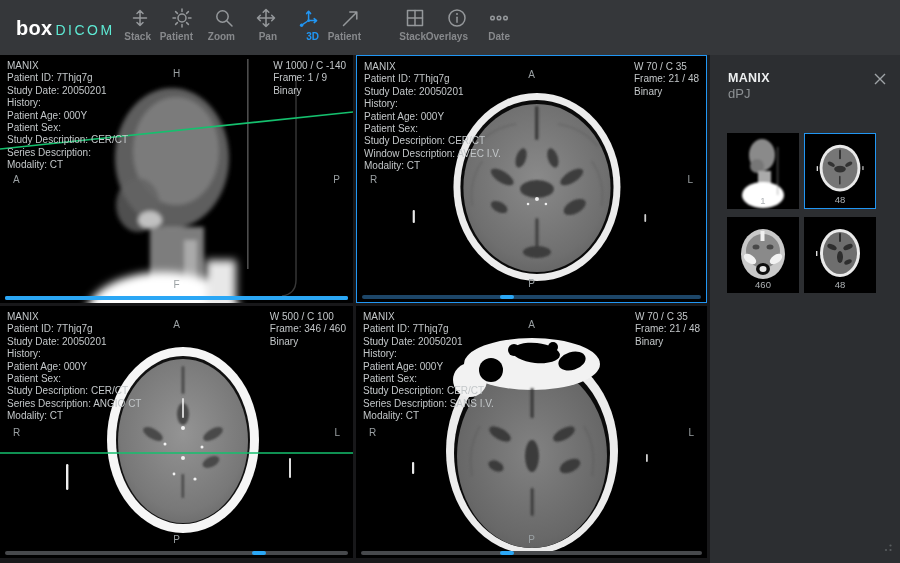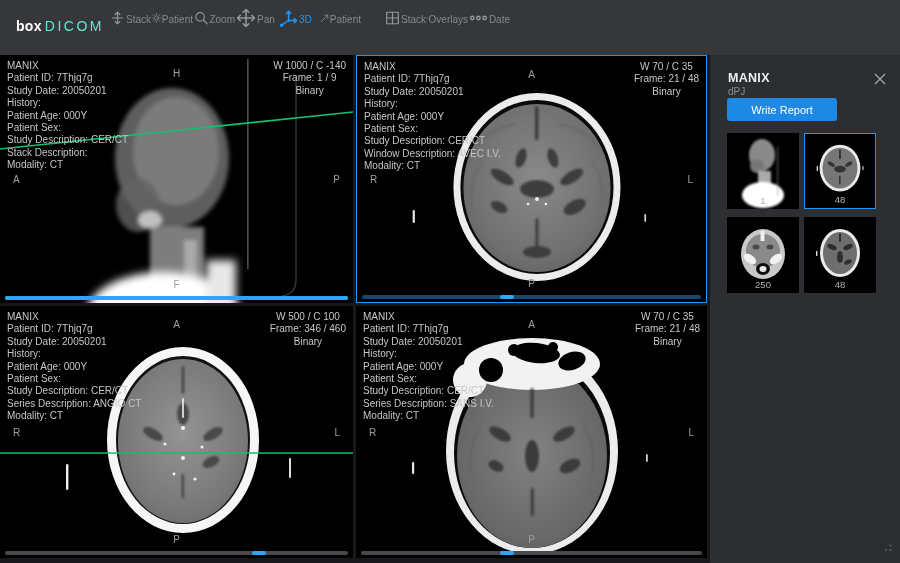--- a/index.html
+++ b/index.html
@@ -3,59 +3,59 @@
 <meta charset="utf-8">
 <style>
   :root { --accent:#2196f3; --green:#15c06e; --btn:#1e88e5; }
   * { margin:0; padding:0; box-sizing:border-box; }
   html,body { width:900px; height:563px; overflow:hidden; }
   body { background:#18181a; font-family:"Liberation Sans",sans-serif; position:relative; }
 
   
   .header { position:absolute; left:0; top:0; width:900px; height:55px; background:#35373a; }
   .logo { position:absolute; left:16px; top:17px; white-space:nowrap; }
-  .logo .brand { color:#fff; font-weight:bold; font-size:14px; letter-spacing:.3px; }
+  .logo .brand { color:#fff; font-weight:bold; font-size:20px; letter-spacing:.3px; }
   .logo .product { color:#5eead4; font-size:14px; letter-spacing:2.5px; margin-left:3px; }
   .tools { position:absolute; left:109px; top:7px; display:flex; align-items:flex-start; }
-  .tool { width:42px; display:flex; flex-direction:row; align-items:center; cursor:pointer; }
+  .tool { width:42px; display:flex; flex-direction:column; align-items:flex-end; cursor:pointer;font-weight:bold; }
   .tool svg { width:22px; height:22px; stroke:#95989b; fill:none; stroke-width:1.5; stroke-linecap:round; stroke-linejoin:round; }
   .tool svg .dot { fill:#95989b; stroke:none; }
   .tool .lbl { font-size:10px; color:#87898c; margin-top:2px; }
   .tool.active svg { stroke:var(--accent); }
   .tool.active svg .dot { fill:var(--accent); }
   .tool.active .lbl { color:var(--accent); }
   .tool-gap { width:23px; }
 
   
   .vp { position:absolute; background:#000; overflow:hidden; cursor:crosshair; }
   #vp0 { left:0;   top:55px;  width:353px; height:248px; }
   #vp1 { left:356px; top:55px; width:351px; height:248px; }
   #vp2 { left:0;   top:306px; width:353px; height:252px; }
   #vp3 { left:356px; top:306px; width:351px; height:252px; }
   .vp.active { border:1px solid var(--accent); }
   .vp svg.img { position:absolute; left:0; top:0; width:100%; height:100%; }
   .ovl { position:absolute; top:5px; font-size:10px; line-height:12.4px; color:#c3c7c9; z-index:3; }
   .ovl.left { left:7px; }
-  .ovl.right { right:7px; text-align:center; }
+  .ovl.right { right:7px; text-align:left; }
   .ovl div { white-space:nowrap; }
   .om { position:absolute; color:#9aa0a3; font-size:10px; z-index:3; }
   .om.t { top:13px; left:50%; transform:translateX(-50%); }
   .om.b { bottom:13px; left:50%; transform:translateX(-50%); }
   .om.l { left:13px; top:50%; transform:translateY(-50%); }
   .om.r { right:13px; top:50%; transform:translateY(-50%); }
   .scrollbar { position:absolute; left:5px; right:5px; bottom:3px; height:4px; background:#47494c; border-radius:2px; z-index:4; cursor:pointer; }
   .scrollbar .sthumb { position:absolute; top:0; height:100%; background:#2ba7f5; border-radius:2px; }
   #vp0 .scrollbar { background:#1b8ce8; }
   #vp1 .scrollbar { background:#1d4668; }
   .scoutline { stroke:var(--green); stroke-width:1.6; fill:none; }
 
   
   .panel { position:absolute; left:710px; top:55px; width:190px; height:508px; background:#2c2e31; }
   .panel-title { position:absolute; left:18px; top:16px; color:#edeff0; font-size:12.5px; font-weight:bold; letter-spacing:.3px; }
-  .panel-sub { position:absolute; left:18px; top:31px; color:#8d9194; font-size:10px; }
+  .panel-sub { position:absolute; left:18px; top:31px; color:#8d9194; font-size:13px; }
   .close { position:absolute; top:16px; right:14px; width:12px; height:12px; cursor:pointer; }
   .close svg { width:12px; height:12px; stroke:#9fa4a7; stroke-width:1.4; }
   .report-btn { position:absolute; left:17px; top:43px; width:110px; height:23px; background:var(--btn); color:#fff; font-size:11px; border:none; border-radius:3px; cursor:pointer; font-family:inherit; }
   .thumbs { position:absolute; left:17px; top:78px; display:grid; grid-template-columns:72px 72px; grid-column-gap:5px; grid-row-gap:8px; }
   .thumb { position:relative; width:72px; height:76px; background:#000; cursor:pointer; }
   .thumb.selected { border:1px solid var(--accent); }
   .thumb svg { position:absolute; left:0; top:0; width:100%; height:100%; }
   .thumb .tlabel { position:absolute; bottom:3px; left:0; width:100%; text-align:center; color:#aeb2b5; font-size:9.5px; z-index:2; }
   .grip { position:absolute; right:7px; bottom:11px; width:9px; height:9px; cursor:nwse-resize; }
 </style>
@@ -161,21 +161,21 @@
     <line class="scoutline" x1="0" y1="94" x2="353" y2="57"></line>
   </svg>
   <div class="ovl left">
       <div>MANIX</div>
       <div>Patient ID: 7Thjq7g</div>
       <div>Study Date: 20050201</div>
       <div>History:</div>
       <div>Patient Age: 000Y</div>
       <div>Patient Sex:</div>
       <div>Study Description: CER/CT</div>
-      <div>Stack Description:</div>
+      <div>Series Description:</div>
       <div>Modality: CT</div>
     </div>
   <div class="ovl right">
       <div>W 1000 / C -140</div>
       <div>Frame: 1 / 9</div>
       <div>Binary</div>
     </div>
   <div class="om t">H</div>
   <div class="om l">A</div>
   <div class="om r">P</div>
@@ -389,21 +389,20 @@
 </div>
 
 <div class="panel">
   <div class="panel-title">MANIX</div>
   <div class="panel-sub">dPJ</div>
   <div class="close">
     <svg viewBox="0 0 12 12" fill="none">
         <path d="M1 1l10 10 M11 1L1 11"></path>
       </svg>
   </div>
-  <button class="report-btn">Write Report</button>
   <div class="thumbs">
     <div class="thumb">
       <svg viewBox="0 0 72 76" preserveAspectRatio="none">
         <filter id="tb1">
             <feGaussianBlur stdDeviation="1"></feGaussianBlur>
           </filter>
         <g filter="url(#tb1)">
           <ellipse cx="35" cy="22" rx="13" ry="16" fill="#8a8a8a"></ellipse>
           <ellipse cx="30" cy="33" rx="7" ry="7" fill="#777777"></ellipse>
           <rect x="31" y="38" width="13" height="18" fill="#aaaaaa"></rect>
@@ -442,21 +441,21 @@
           <ellipse cx="36" cy="34" rx="17" ry="17" fill="#8a8a8a"></ellipse>
           <ellipse cx="23" cy="42" rx="7" ry="4" transform="rotate(35 23 42)" fill="#f2f2f2"></ellipse>
           <ellipse cx="49" cy="42" rx="7" ry="4" transform="rotate(-35 49 42)" fill="#f2f2f2"></ellipse>
           <rect x="33.5" y="14" width="4" height="10" fill="#f0f0f0"></rect>
           <ellipse cx="36" cy="52" rx="7" ry="6" fill="#111111"></ellipse>
           <ellipse cx="36" cy="52" rx="3.5" ry="3" fill="#e8e8e8"></ellipse>
           <ellipse cx="29" cy="30" rx="3.5" ry="2.5" fill="#4a4a4a"></ellipse>
           <ellipse cx="43" cy="30" rx="3.5" ry="2.5" fill="#4a4a4a"></ellipse>
         </g>
       </svg>
-      <div class="tlabel">250</div>
+      <div class="tlabel">460</div>
     </div>
     <div class="thumb">
       <svg viewBox="0 0 72 76" preserveAspectRatio="none">
         <filter id="tb4">
             <feGaussianBlur stdDeviation="0.5"></feGaussianBlur>
           </filter>
         <ellipse cx="36" cy="36" rx="20" ry="24" fill="#eaeaea" filter="url(#tb4)"></ellipse>
         <ellipse cx="36" cy="36" rx="17" ry="21" fill="#6e6e6e"></ellipse>
         <g fill="#2e2e2e" filter="url(#tb4)">
           <ellipse cx="28" cy="30" rx="5" ry="2.5" transform="rotate(25 28 30)"></ellipse>

